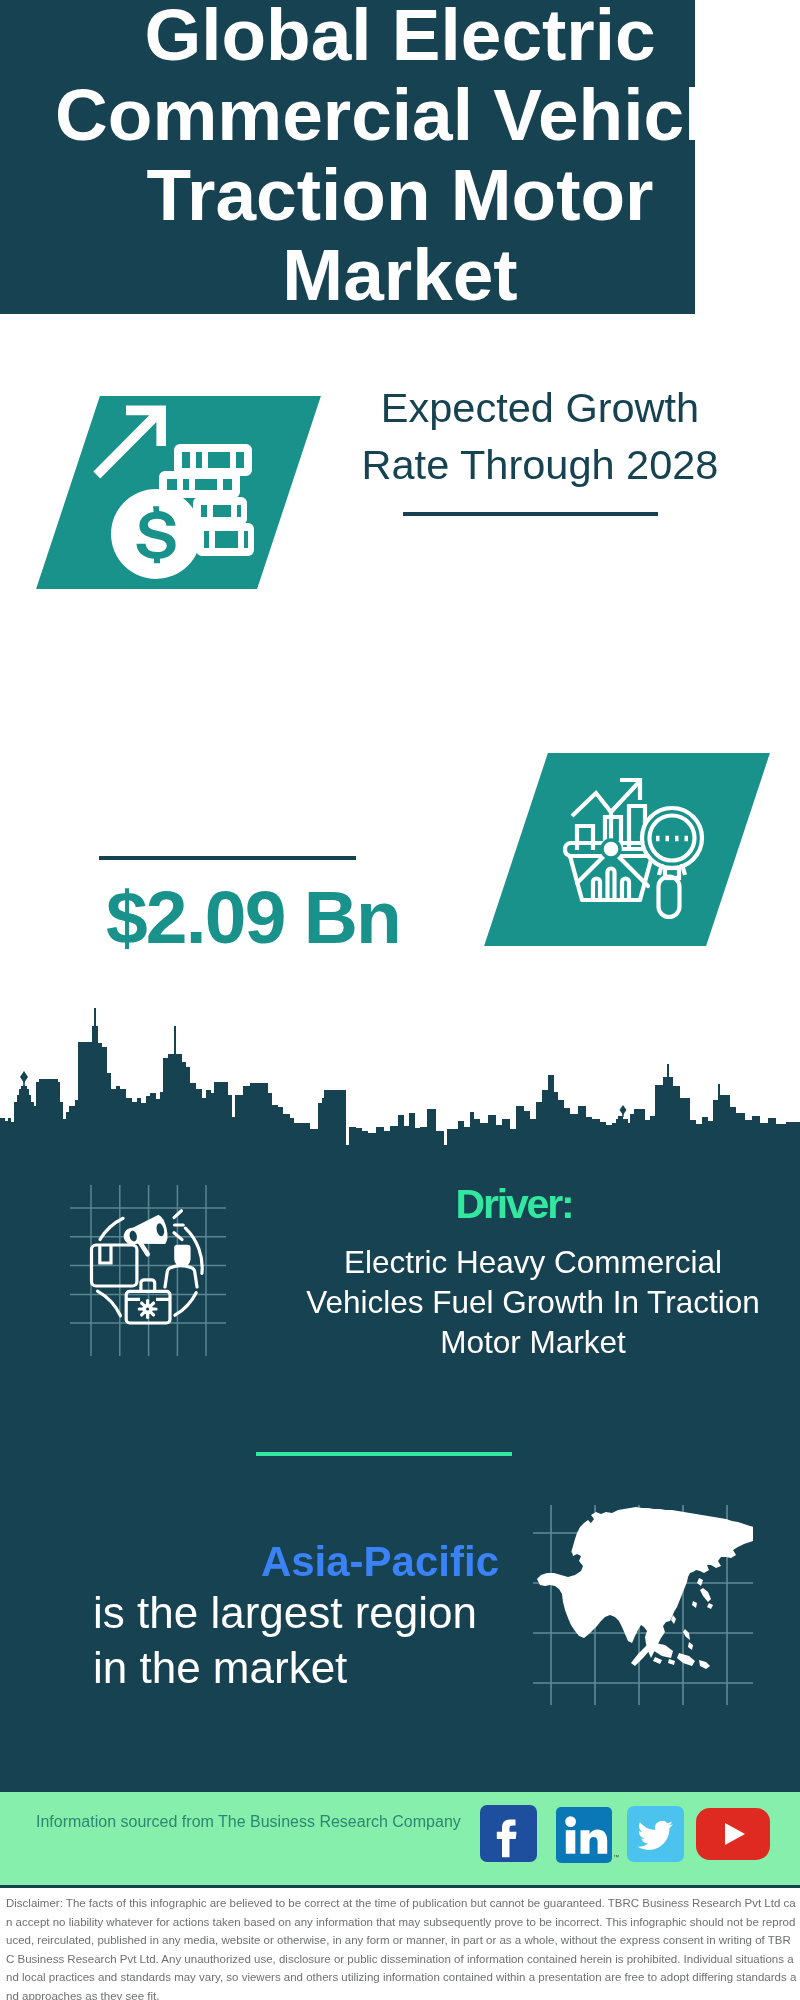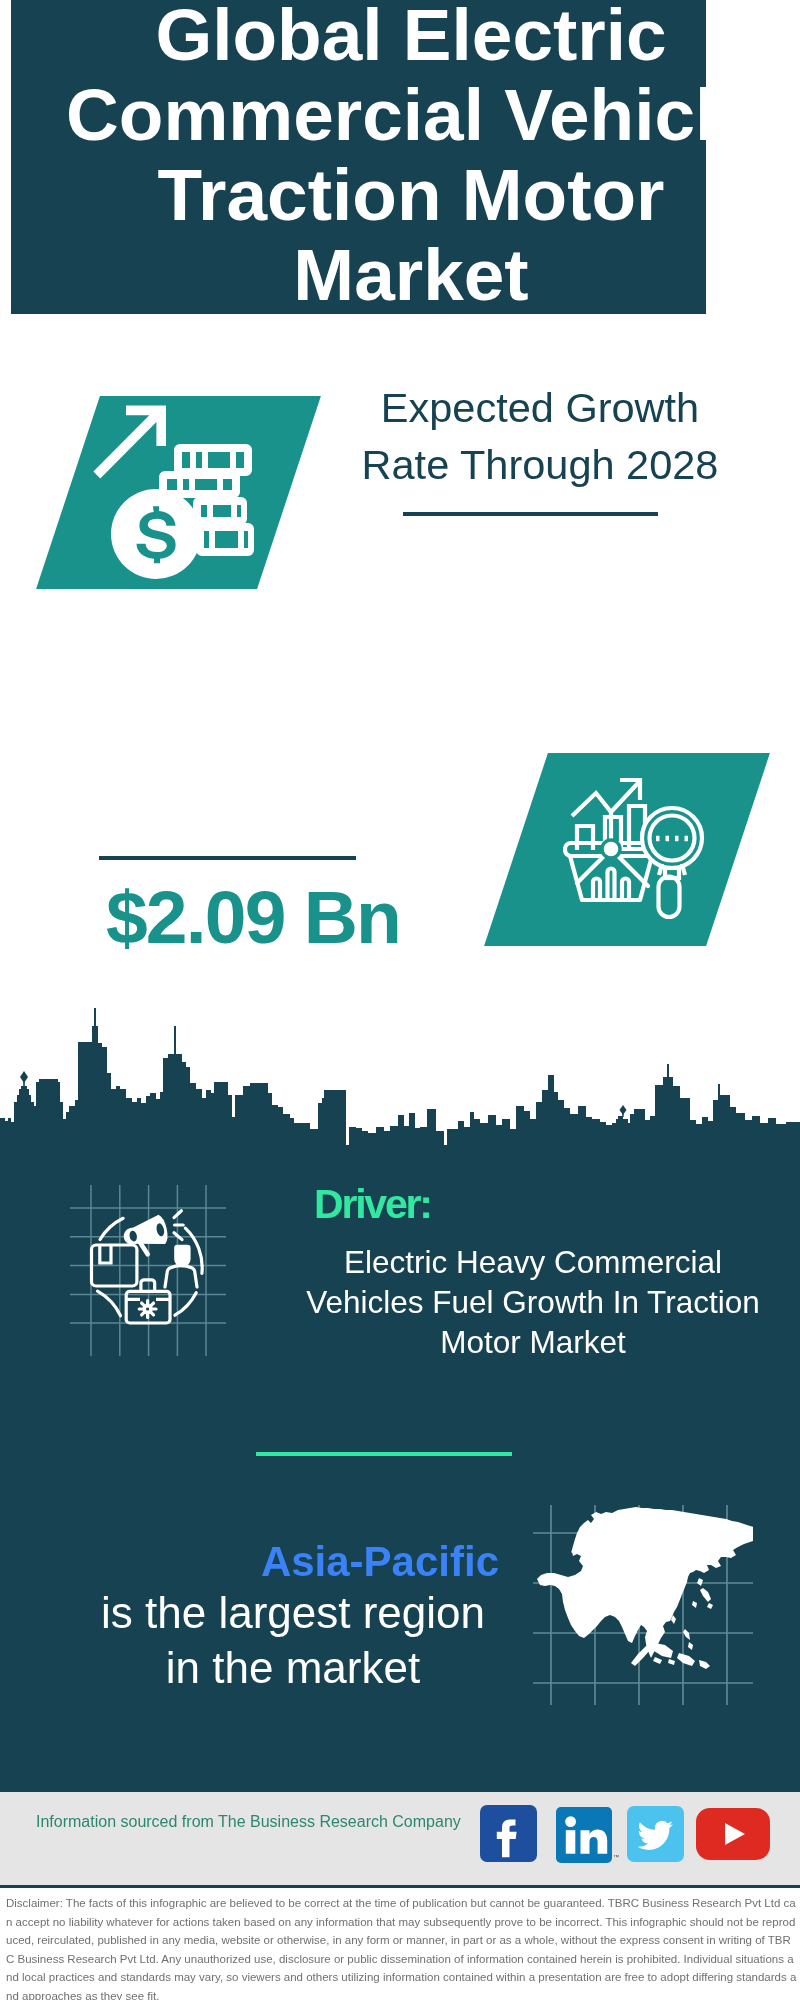--- a/index.html
+++ b/index.html
@@ -1,20 +1,20 @@
 <!DOCTYPE html>
 <html><head>
 <meta charset="utf-8">
 <style>
   html,body{margin:0;padding:0;}
   body{width:800px;height:2000px;background:#ffffff;font-family:"Liberation Sans",sans-serif;overflow:hidden;}
   .page{position:relative;width:800px;height:2000px;background:#fff;}
 
   
-  .header{position:absolute;left:0;top:0;width:695px;height:314px;background:#164252;margin-left:11px;}
+  .header{position:absolute;left:0;top:0;width:695px;height:314px;background:#164252;}
   .title{position:absolute;left:50px;top:-5px;width:700px;text-align:center;color:#fff;
          font-weight:bold;font-size:73px;line-height:80px;letter-spacing:0px;}
 
   
   .para{position:absolute;background:#19928c;transform:skewX(-18.3deg);}
   .para1{left:68px;top:396px;width:221px;height:193px;}
   .para2{left:516px;top:753px;width:222px;height:193px;}
   .icon-money{position:absolute;left:88px;top:403px;}
   .icon-market{position:absolute;left:563px;top:776px;}
 
@@ -26,33 +26,33 @@
   .r2{left:99px;top:856px;width:257px;}
   .stat-val{position:absolute;color:#19928c;font-weight:bold;text-align:center;}
   .s1val{left:324px;top:544px;width:400px;font-size:92px;line-height:100px;letter-spacing:-1.5px;}
   .s2val{left:53px;top:876px;width:400px;font-size:75px;line-height:82px;letter-spacing:-1.8px;}
 
   
   .darkbody{position:absolute;left:0;top:1145px;width:800px;height:647px;background:#164252;}
   .skyline{position:absolute;left:0;top:1000px;width:800px;height:150px;}
 
   .driver-label{position:absolute;left:314px;top:1184px;width:400px;color:#32e8a0;font-weight:bold;
-                font-size:41px;letter-spacing:-2.2px;line-height:41px;}
+                font-size:41px;letter-spacing:-2.2px;line-height:41px;text-align:center;}
   .driver-text{position:absolute;left:282px;top:1242px;width:502px;color:#fff;font-weight:normal;
                font-size:31.5px;line-height:40px;text-align:center;}
   .icon-driver{position:absolute;left:88px;top:1203px;}
   .sep{position:absolute;left:256px;top:1452px;width:256px;height:4px;background:#32e8a0;}
   .region-name{position:absolute;left:99px;top:1540px;width:400px;color:#3b82f6;font-weight:bold;
                font-size:42px;line-height:44px;text-align:right;}
   .region-text{position:absolute;left:93px;top:1585px;width:400px;color:#fff;font-size:44px;
-               line-height:55px;text-align:center;}
+               line-height:55px;text-align:left;}
   .icon-map{position:absolute;left:533px;top:1505px;}
 
   
-  .footer{position:absolute;left:0;top:1792px;width:800px;height:93px;background:#e5e5e5;}
+  .footer{position:absolute;left:0;top:1792px;width:800px;height:93px;background:#86efac;}
   .src-text{position:absolute;left:36px;top:21px;width:460px;color:#2d8770;font-size:16px;line-height:18.8px;}
   .social{position:absolute;display:block;line-height:0;}
   .sc-fb{left:480px;top:13px;}
   .sc-li{left:556px;top:15px;}
   .sc-tw{left:627px;top:14px;}
   .sc-yt{left:696px;top:16px;}
   .discl-bar{position:absolute;left:0;top:1885px;width:800px;height:115px;background:#fff;border-top:3px solid #164252;}
   .discl{position:absolute;left:6px;top:6px;width:792px;color:#6f7070;font-size:11.5px;line-height:18.6px;text-align:left;word-break:break-all;}
 </style>
 </head>

